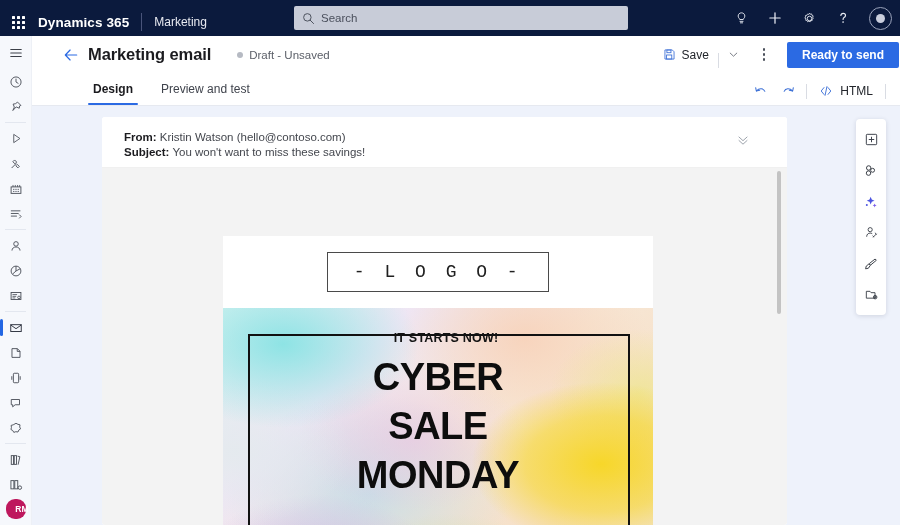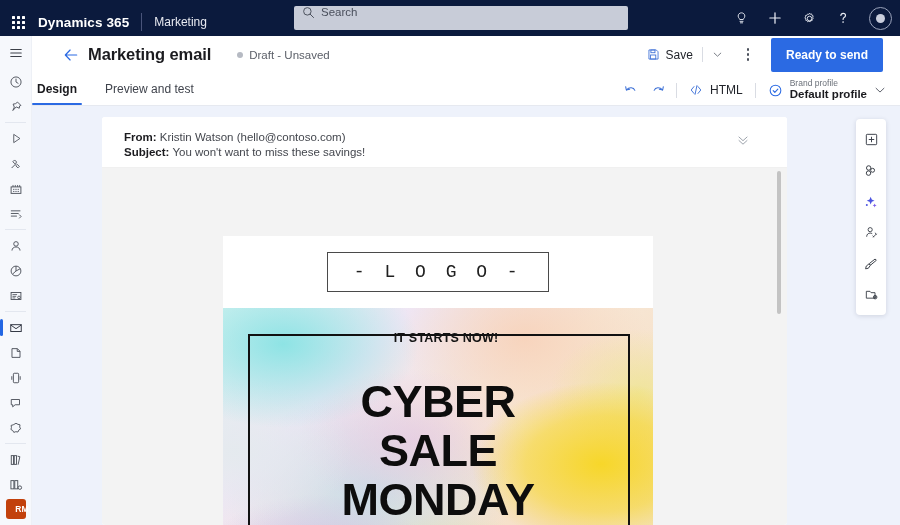--- a/index.html
+++ b/index.html
@@ -37,21 +37,21 @@
   .brand-sep {
     width: 1px; height: 18px; background: #5a6versus;
     background: #49547a; margin: 0 12px;
   }
   .app-name { font-size: 12px; color: #e8eaf1; font-weight: normal; }
 
   .search-wrap {
     position: absolute; left: 294px; top: 6px;
     width: 334px; height: 24px;
     background: #c8ccd8; border-radius: 2px;
-    display: flex; padding: 0 8px;
+    display: flex; align-items: center; padding: 0 8px;
   }
   .search-ico { width: 13px; height: 13px; flex: 0 0 auto; margin-right: 6px; }
   .search-ph { font-size: 11.5px; color: #4a4f5c; }
 
   .suite-actions {
     position: absolute; right: 0; top: 0; height: 36px;
     display: flex; align-items: center; gap: 0;
   }
   .sb-ico {
     width: 34px; height: 36px;
@@ -81,68 +81,68 @@
     cursor: pointer;
   }
   .rail-item.sel::before {
     content: ""; position: absolute; left: 0; top: 4px;
     width: 2.5px; height: 17px; background: #2266e3; border-radius: 2px;
   }
   .rail-div { height: 1px; background: #e3e7ef; margin: 3px 5px; }
   .rail-spacer { height: 4px; }
   .rm-badge {
     position: absolute; left: 6px; bottom: 6px;
-    width: 20px; height: 20px; border-radius: 3px;
-    background: #c2410c; color: #fff;
+    width: 20px; height: 20px; border-radius: 9px;
+    background: #be185d; color: #fff;
     font-size: 8.5px; font-weight: bold;
     display: flex; align-items: center; justify-content: center;
     letter-spacing: .2px; cursor: pointer; padding-left: 12px;
   }
 
   
   .cmdbar {
     position: absolute; left: 32px; top: 36px;
     width: 868px; height: 37px;
     background: #ffffff;
     display: flex; align-items: center;
   }
   .back-btn { width: 34px; height: 37px; display: flex; align-items: center; justify-content: center; cursor: pointer; margin-left: 22px; }
   .page-title { font-size: 16.5px; font-weight: bold; color: #1b1b1f; letter-spacing: -.1px; }
   .status-chip { display: flex; align-items: center; margin-left: 26px; }
   .status-dot { width: 6px; height: 6px; border-radius: 50%; background: #b6bac3; margin-right: 6px; }
   .status-txt { font-size: 11.5px; color: #5c6069; }
 
-  .cmd-right { margin-left: auto; display: flex; align-items: center; padding-right: 17px; }
+  .cmd-right { margin-left: auto; display: flex; align-items: flex-end; padding-right: 1px; }
   .save-btn { display: flex; align-items: center; height: 26px; padding: 0 5px; cursor: pointer; }
   .save-btn .lbl { font-size: 12px; color: #22252b; margin-left: 6px; }
   .v-sep { width: 1px; height: 15px; background: #d9dce3; margin: 0 4px; }
   .chev-btn { width: 22px; height: 26px; display: flex; align-items: center; justify-content: center; cursor: pointer; }
   .more-btn { width: 26px; height: 26px; display: flex; align-items: center; justify-content: center; cursor: pointer; margin: 0 4px 0 6px; }
   .dot3 { display: flex; flex-direction: column; gap: 2.5px; align-items: center; }
   .dot3 i { width: 2.5px; height: 2.5px; border-radius: 50%; background: #4a4f5a; display: block; }
   .primary-btn {
-    height: 34px; padding: 0 15px; background: #2b6ae3; color: #fff;
+    height: 26px; padding: 0 15px; background: #2b6ae3; color: #fff;
     font-size: 12px; font-weight: bold; border: none; border-radius: 2px;
     display: flex; align-items: center; cursor: pointer; margin-left: 6px;
   }
 
   
   .tabbar {
     position: absolute; left: 32px; top: 73px;
     width: 868px; height: 33px;
     background: #ffffff;
     border-bottom: 1px solid #e6e9f0;
     display: flex; align-items: flex-end;
   }
   .tab {
     position: relative; height: 33px; display: flex; align-items: center;
     padding: 0 5px; margin-right: 18px; font-size: 12px; color: #3f434c;
     cursor: pointer;
   }
-  .tab:first-child { }
+  .tab:first-child { margin-left: 56px; }
   .tab.active { font-weight: bold; color: #1b1b1f; }
   .tab.active::after {
     content: ""; position: absolute; left: 0; right: 0; bottom: 0;
     height: 2.5px; background: #2b6ae3; border-radius: 2px;
   }
   .tab-right { margin-left: auto; display: flex; align-items: center; padding-right: 10px; }
   .icon-btn { width: 28px; height: 28px; display: flex; align-items: center; justify-content: center; cursor: pointer; }
   .html-btn { display: flex; align-items: center; gap: 7px; padding: 0 8px; height: 26px; cursor: pointer; }
   .html-btn .lbl { font-size: 12px; color: #22252b; }
   .brandprofile { display: flex; align-items: center; gap: 7px; padding: 0 4px 0 8px; height: 30px; cursor: pointer; }
@@ -216,22 +216,22 @@
   .hero-inner {
     position: absolute; left: 0; right: 0; top: 0;
     text-align: center; padding-top: 23px;
   }
   .hero-kicker {
     font-size: 12.5px; font-weight: bold; color: #141414;
     letter-spacing: .2px;
     padding-left: 16px;
   }
   .hero-title {
-    margin-top: 32px;
-    font-size: 45px; font-weight: bold; color: #0d0d0d;
+    margin-top: 8px;
+    font-size: 38px; font-weight: bold; color: #0d0d0d;
     line-height: 49px; letter-spacing: -.5px;
   }
 
   .vscroll {
     position: absolute; right: 6px; top: 3px;
     width: 4px; height: 352px;
   }
   .vscroll-thumb {
     position: absolute; top: 0; left: 0;
     width: 4px; height: 143px;
@@ -497,37 +497,20 @@
     <div class="v-sep"></div>
     <div class="html-btn">
       <span>
         <svg viewBox="0 0 18 18" width="14" height="14">
             <path d="M6.4 4.6L2.8 9l3.6 4.4M11.6 4.6L15.2 9l-3.6 4.4M10.2 3.4L7.8 14.6" fill="none" stroke="#3b6fd6" stroke-width="1.2" stroke-linecap="round" stroke-linejoin="round"></path>
           </svg>
       </span>
       <span class="lbl">HTML</span>
     </div>
     <div class="v-sep"></div>
-    <div class="brandprofile">
-      <span>
-        <svg viewBox="0 0 18 18" width="15" height="15">
-            <circle cx="9" cy="9" r="6.4" fill="none" stroke="#2b6ae3" stroke-width="1.25"></circle>
-            <path d="M6.2 9.2l2 2 3.6-3.9" fill="none" stroke="#2b6ae3" stroke-width="1.3" stroke-linecap="round" stroke-linejoin="round"></path>
-          </svg>
-      </span>
-      <span class="bp-text">
-        <span class="bp-label">Brand profile</span>
-        <span class="bp-value">Default profile</span>
-      </span>
-      <span>
-        <svg viewBox="0 0 14 14" width="12" height="12">
-            <path d="M2.4 5L7 9.4 11.6 5" fill="none" stroke="#5c616b" stroke-width="1.15" stroke-linecap="round" stroke-linejoin="round"></path>
-          </svg>
-      </span>
-    </div>
   </div>
 </div>
 
 <div class="canvas">
 
   <div class="editor-pane">
 
     <div class="email-head">
       <div class="eh-line">
         <b>From:</b>

